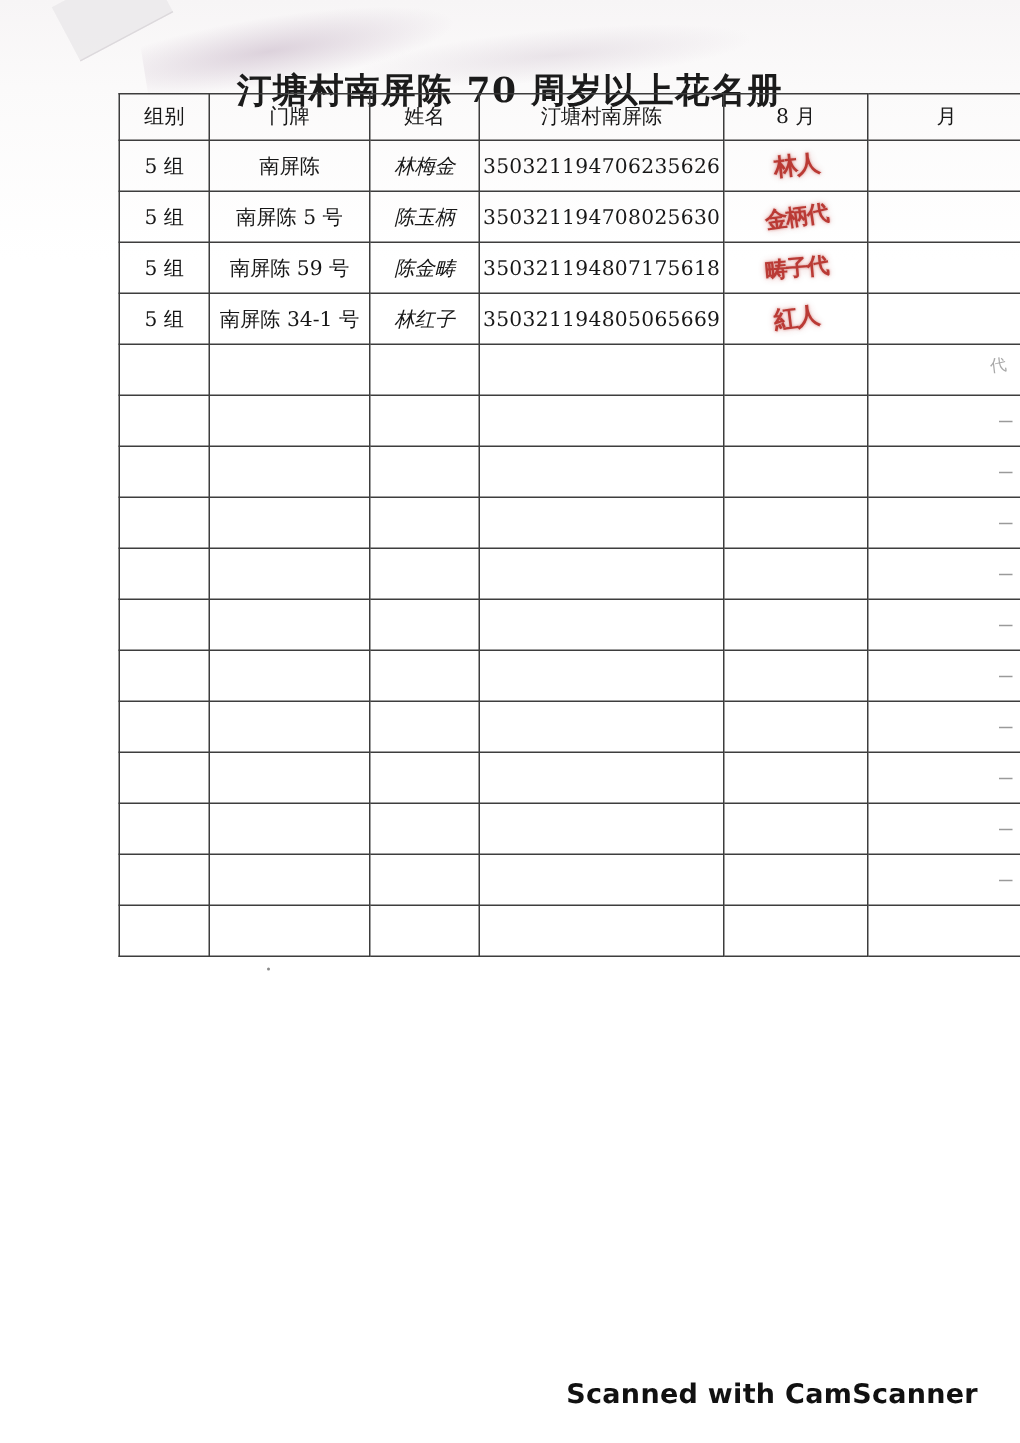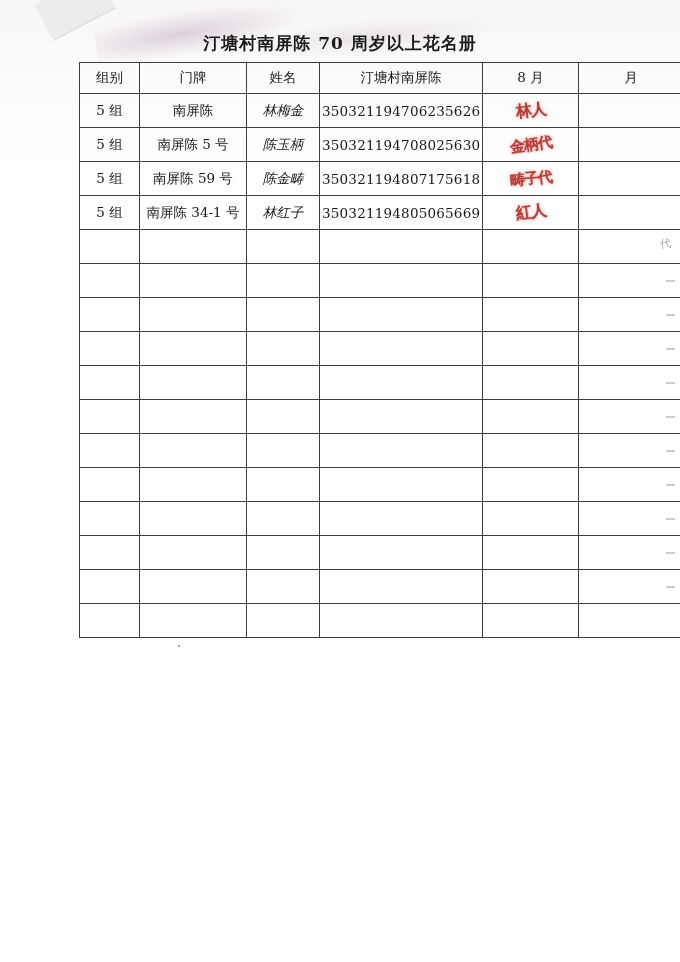--- a/index.html
+++ b/index.html
@@ -50,25 +50,25 @@
     width: 260px;
     height: 34px;
     background: radial-gradient(ellipse at 50% 50%, rgba(208,196,208,.40), rgba(255,255,255,0) 72%);
     transform: rotate(-5deg);
     pointer-events: none;
   }
 
   
   .doc-title {
     position: absolute;
-    top: 32px;
+    top: 45px;
     left: 0;
     width: 680px;
     text-align: center;
-    font-size: 17px;
+    font-size: 23px;
     font-weight: bold;
     letter-spacing: 1px;
     color: #1b1b1b;
     font-family: "DejaVu Serif", serif;
   }
 
   
   .tbl-wrap {
     position: absolute;
     top: 62px;
@@ -364,13 +364,14 @@
           <td></td>
           <td class="col-last"></td>
         </tr>
 
       </tbody>
     </table>
   </div>
 
   <div class="stray-dot" style="left:178px; top:645px;"></div>
 
+  <div class="cam-footer">Scanned with CamScanner</div>
 </div>
 
 </body></html>

